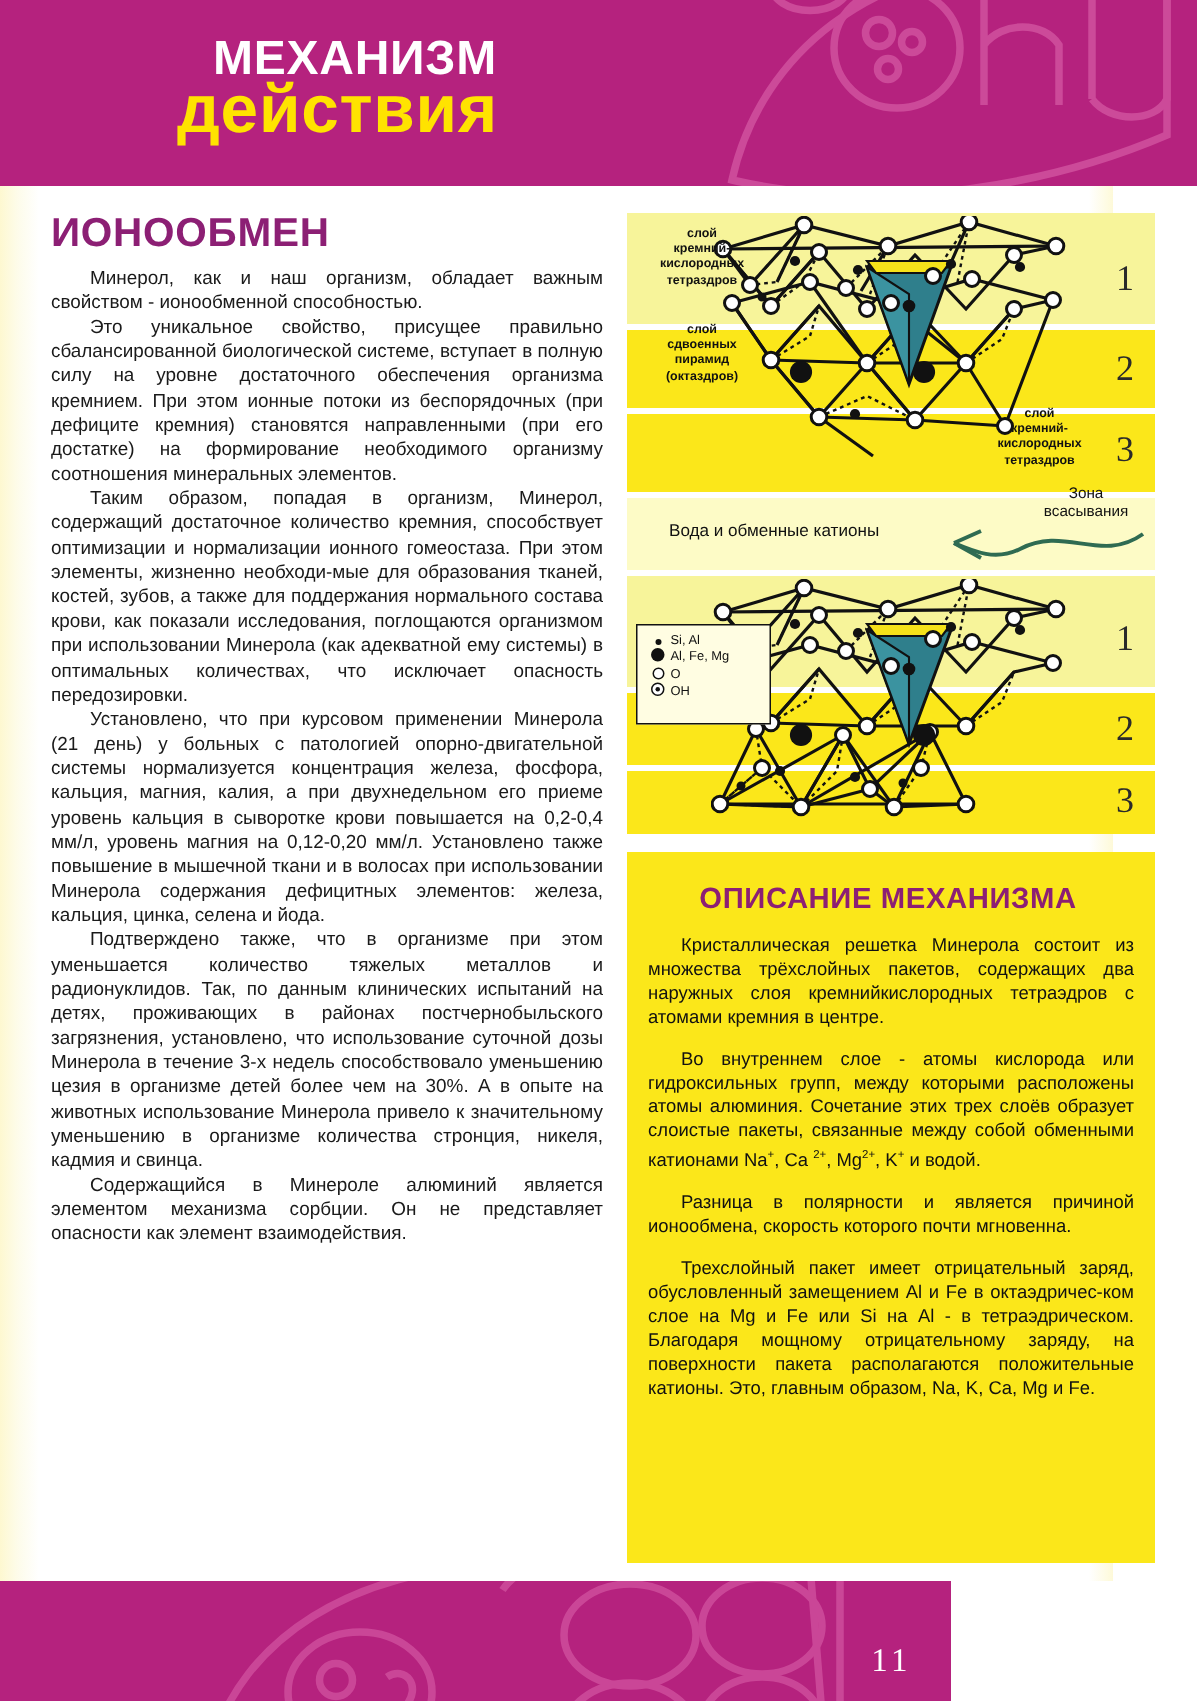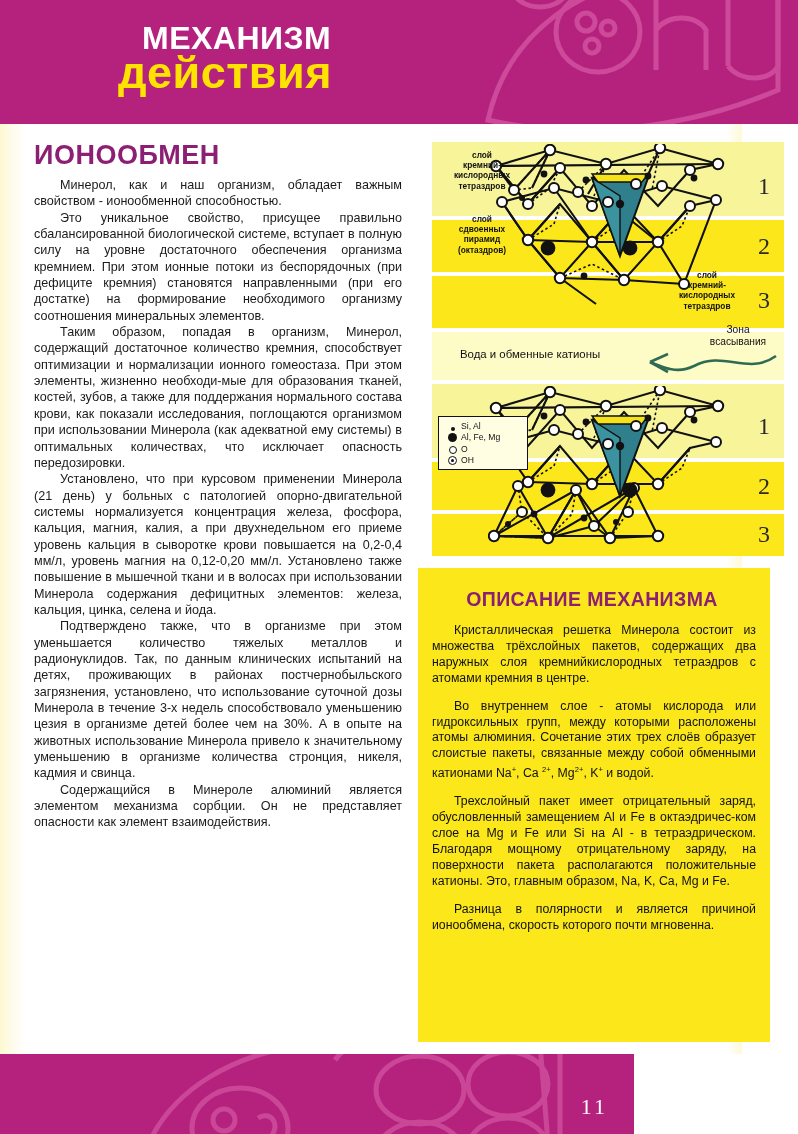--- a/index.html
+++ b/index.html
@@ -49,21 +49,21 @@
     color:#8c1f74;font-size:27px;font-weight:bold;letter-spacing:.5px;
     margin:0 0 8px 0;line-height:1;
   }
   .colL p{
     margin:0;font-size:12.6px;line-height:16.35px;color:#1a1a1a;
     text-align:justify;text-indent:26px;
     font-family:"Liberation Sans","DejaVu Sans",sans-serif;
   }
 
   
-  .colR{position:absolute;left:432px;top:18px;width:352px;}
+  .colR{position:absolute;left:418px;top:18px;width:352px;}
 
   
   .diagram{position:relative;width:352px;height:414px;background:#ffffff;}
   .band{position:absolute;left:0;width:352px;}
   .band.pale{background:#f7f49a;}
   .band.bright{background:#fbe71a;}
   .band.lite{background:#fdfbc6;}
 
   .layer-num{
     position:absolute;right:14px;font-size:24px;color:#2a2a2a;
@@ -75,21 +75,21 @@
   }
   .water-label{
     position:absolute;font-size:11.4px;color:#111;padding-left:16px;
   }
   .zone-label{
     position:absolute;font-size:10.2px;color:#111;text-align:center;
     line-height:12.4px;
   }
   .legend{
     position:absolute;border:1.6px solid #111;background:#fffde2;
-    padding:3px 7px 3px 5px;
+    padding:3px 7px 16px 5px;
   }
   .legend .row{display:flex;align-items:center;height:11.5px;}
   .legend .row .gl{width:17px;text-align:center;}
   .legend .row .tx{font-size:8.6px;color:#111;}
   .dot-sm{display:inline-block;width:4px;height:4px;border-radius:50%;background:#111;}
   .dot-lg{display:inline-block;width:9px;height:9px;border-radius:50%;background:#111;}
   .dot-o{display:inline-block;width:8px;height:8px;border-radius:50%;background:#fff;border:1.5px solid #111;box-sizing:border-box;}
   .dot-oh{display:inline-block;width:9px;height:9px;border-radius:50%;background:#fff;border:1.6px solid #111;box-sizing:border-box;position:relative;}
   .dot-oh:after{content:"";position:absolute;left:1.5px;top:1.5px;width:3px;height:3px;border-radius:50%;background:#111;}
 
@@ -363,22 +363,22 @@
         <div class="layer-num" style="top:272px;">1</div>
         <div class="layer-num" style="top:332px;">2</div>
         <div class="layer-num" style="top:380px;">3</div>
       </div>
     </div>
 
     <div class="descbox">
       <div class="desc-h">ОПИСАНИЕ  МЕХАНИЗМА</div>
       <p>Кристаллическая решетка Минерола состоит из множества трёхслойных пакетов, содержащих два наружных слоя кремнийкислородных тетраэдров с атомами кремния в центре.</p>
       <p>Во внутреннем слое - атомы кислорода или гидроксильных групп,  между которыми расположены атомы алюминия. Сочетание этих трех слоёв образует слоистые пакеты, связанные между собой обменными катионами Na<sup>+</sup>, Ca <sup>2+</sup>, Mg<sup>2+</sup>, K<sup>+</sup> и водой.</p>
+      <p>Разница в полярности и является причиной ионообмена, скорость которого почти мгновенна.</p>
       <p>Трехслойный пакет имеет отрицательный заряд, обусловленный замещением Al и Fe в октаэдричес-ком слое на Mg и Fe  или Si на  Al  - в тетраэдрическом. Благодаря мощному отрицательному заряду, на поверхности пакета располагаются положительные катионы. Это, главным образом, Na, K, Ca, Mg и Fe.</p>
-      <p>Разница в полярности и является причиной ионообмена, скорость которого почти мгновенна.</p>
     </div>
   </div>
 
   <div class="footer">
     <svg class="deco2" viewBox="0 0 560 150">
       <g fill="none" stroke="#e06bb0" stroke-width="5">
         <path d="M20 148 C 40 70, 120 26, 210 24 L 420 24 L 430 148"></path>
         <ellipse cx="120" cy="108" rx="48" ry="40"></ellipse>
         <circle cx="104" cy="100" r="11"></circle>
         <path d="M138 98 C 150 90, 162 104, 150 118"></path>

